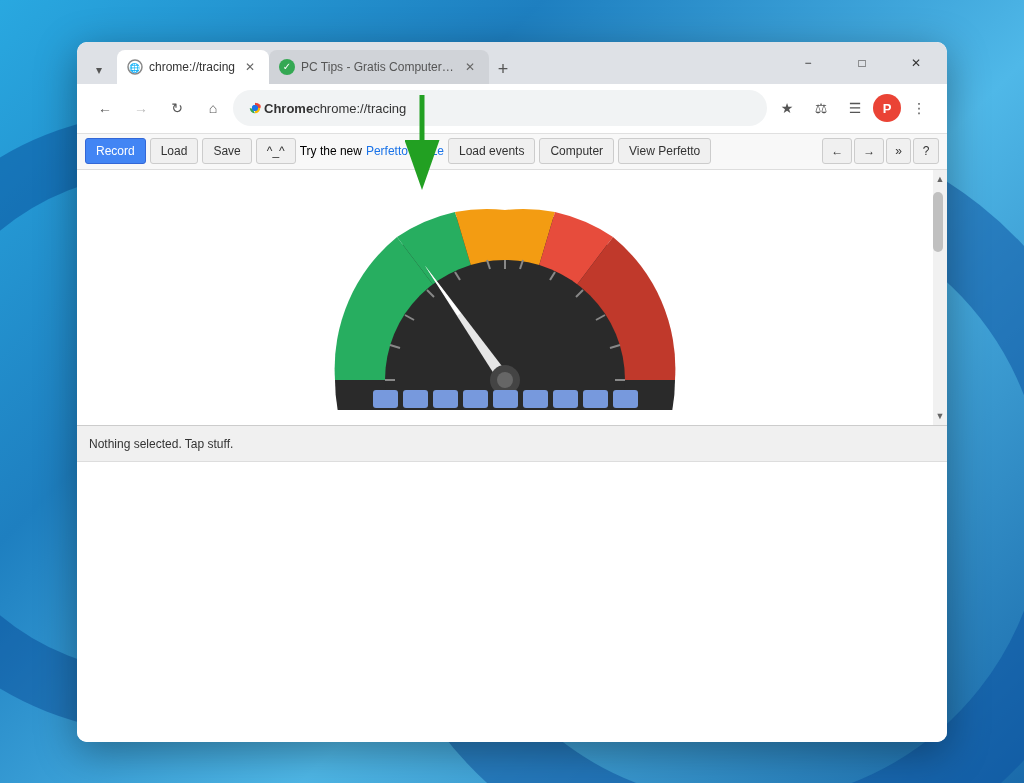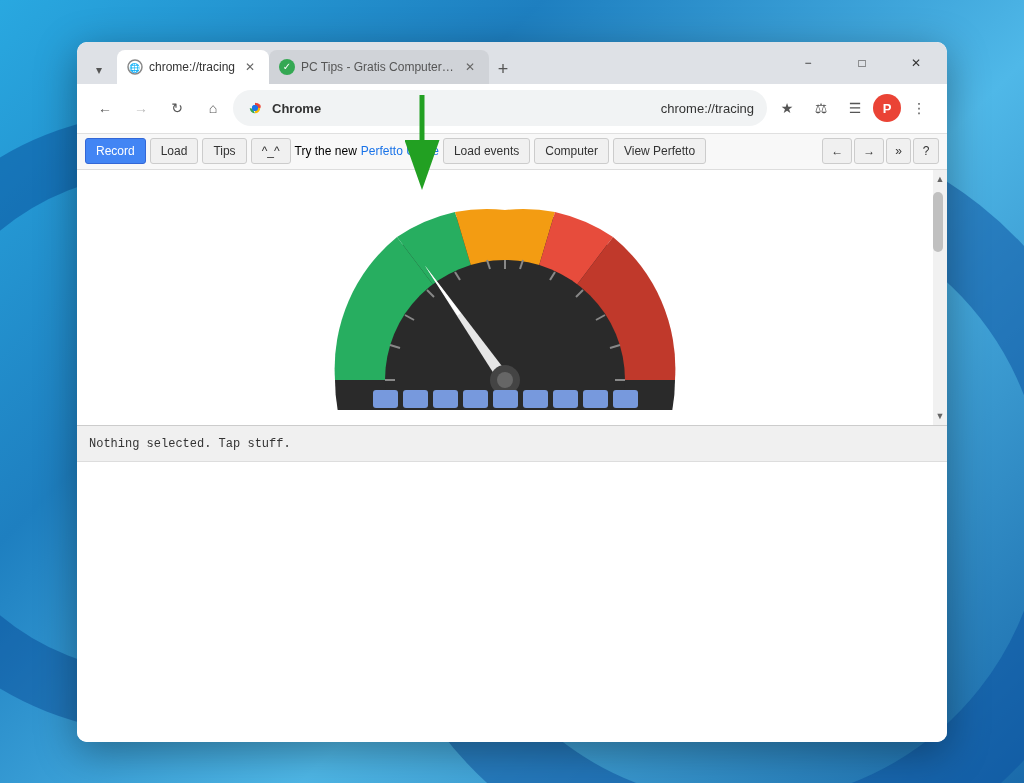--- a/index.html
+++ b/index.html
@@ -176,24 +176,23 @@
     .nav-btn.disabled { color: #bbb; cursor: default; }
 
     .address-bar-container {
       flex: 1;
       display: flex;
       align-items: center;
       background: #f1f3f4;
       border-radius: 20px;
       height: 36px;
       padding: 4px 12px;
-      gap: 8px;
+      gap: 0;
       border: 1px solid transparent;
       cursor: text;
-      text-align: right;
     }
     .chrome-logo {
       width: 18px;
       height: 18px;
       flex-shrink: 0;
     }
     .site-label {
       font-size: 13px;
       font-weight: 600;
       color: #333;
@@ -343,21 +342,20 @@
     .bottom-bar {
       height: 36px;
       background: #f0f0f0;
       border-top: 1px solid #ccc;
       display: flex;
       align-items: center;
       padding: 0 12px;
       font-size: 12px;
       color: #333;
       font-weight: 500;
-      font-family: Liberation Mono, monospace;
     }
 
     
     .detail-panel {
       flex: 1;
       background: #fff;
       border-top: 1px solid #ddd;
       padding: 12px;
     }
 
@@ -453,21 +451,21 @@
       <div class="nav-btn">⚖</div>
       <div class="nav-btn">☰</div>
       <div class="profile-avatar">P</div>
       <div class="nav-btn">⋮</div>
     </div>
   </div>
 
   <div class="toolbar">
     <button class="toolbar-btn primary">Record</button>
     <button class="toolbar-btn">Load</button>
-    <button class="toolbar-btn">Tips</button>
+    <button class="toolbar-btn">Save</button>
     <button class="toolbar-btn">^_^</button>
     <span class="toolbar-text">Try the new </span>
     <span class="toolbar-link">Perfetto UI!</span>
     <span class="toolbar-link">Le</span>
     <button class="toolbar-btn">Load events</button>
     <button class="toolbar-btn">Computer</button>
     <button class="toolbar-btn">View Perfetto</button>
     <div class="toolbar-nav">
       <button class="toolbar-nav-btn">←</button>
       <button class="toolbar-nav-btn">→</button>

